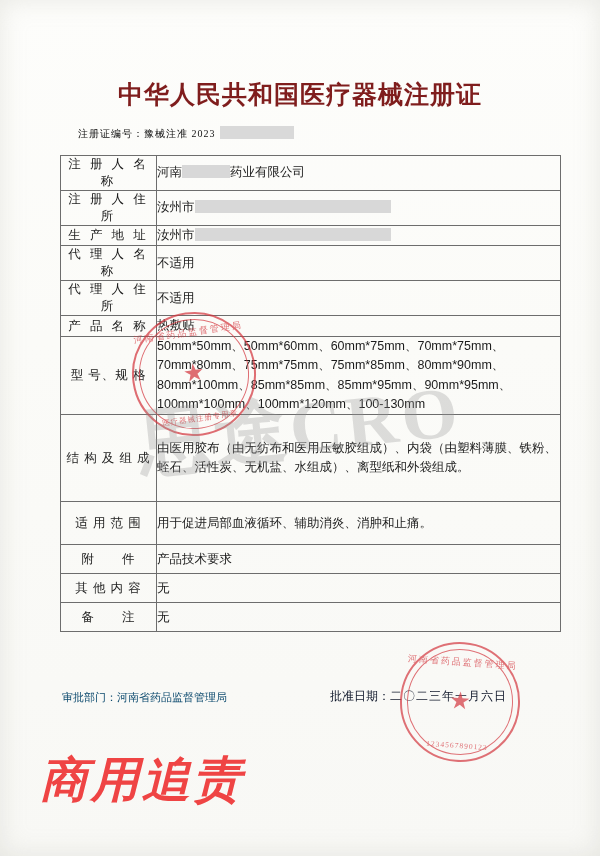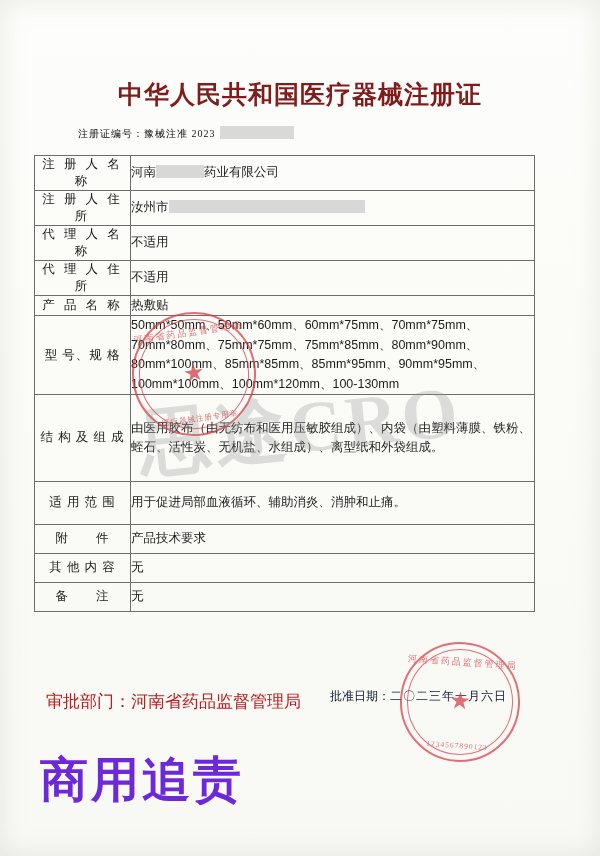--- a/index.html
+++ b/index.html
@@ -60,21 +60,21 @@
     width: 74px;
     height: 13px;
     background: #d9d9d9;
     vertical-align: -2px;
     margin-left: 4px;
   }
 
   table.main {
     position: absolute;
     top: 155px;
-    left: 34px;
+    left: 60px;
     width: 500px;
     border-collapse: collapse;
     table-layout: fixed;
     background: transparent;
   }
   table.main td {
     border: 1px solid #6d6d6d;
     padding: 0;
     vertical-align: middle;
     font-size: 12.5px;
@@ -115,24 +115,24 @@
     font-size: 12.5px;
     line-height: 1.9;
   }
   .scope-text {
     font-size: 12.5px;
   }
 
   
   .footer-left {
     position: absolute;
-    left: 46px;
+    left: 62px;
     top: 690px;
-    font-size: 17px;
-    color: #b91c1c;
+    font-size: 11px;
+    color: #0c4a6e;
   }
   .footer-right {
     position: absolute;
     left: 330px;
     top: 686px;
     font-size: 12px;
     line-height: 1.7;
     color: #0f172a;
   }
   .footer-right div span.dt {
@@ -203,23 +203,24 @@
     font-family: "Liberation Serif", serif;
     white-space: nowrap;
   }
 
   .bottom-warn {
     position: absolute;
     left: 40px;
     top: 748px;
     font-size: 48px;
     font-weight: bold;
-    color: #6d28d9;
+    color: #ef4444;
     letter-spacing: 3px;
     font-family: "Liberation Serif", serif;
+    font-style: italic;
   }
 </style>
 </head>
 <body>
 
 <div class="paper"></div>
 
 <div class="sheet">
 
   <div class="doc-title">中华人民共和国医疗器械注册证</div>
@@ -240,20 +241,26 @@
           <span>河南</span><span class="redact-bar r-name"></span><span>药业有限公司</span>
         </td>
       </tr>
       <tr>
         <td class="label">注 册 人 住 所</td>
         <td class="value">
           <span>汝州市</span><span class="redact-bar r-addr1"></span>
         </td>
       </tr>
       <tr>
+        <td class="label">生 产 地 址</td>
+        <td class="value">
+          <span>汝州市</span><span class="redact-bar r-addr2"></span>
+        </td>
+      </tr>
+      <tr>
         <td class="label">代 理 人 名 称</td>
         <td class="value">不适用</td>
       </tr>
       <tr>
         <td class="label">代 理 人 住 所</td>
         <td class="value">不适用</td>
       </tr>
       <tr>
         <td class="label">产 品 名 称</td>
         <td class="value">热敷贴</td>

